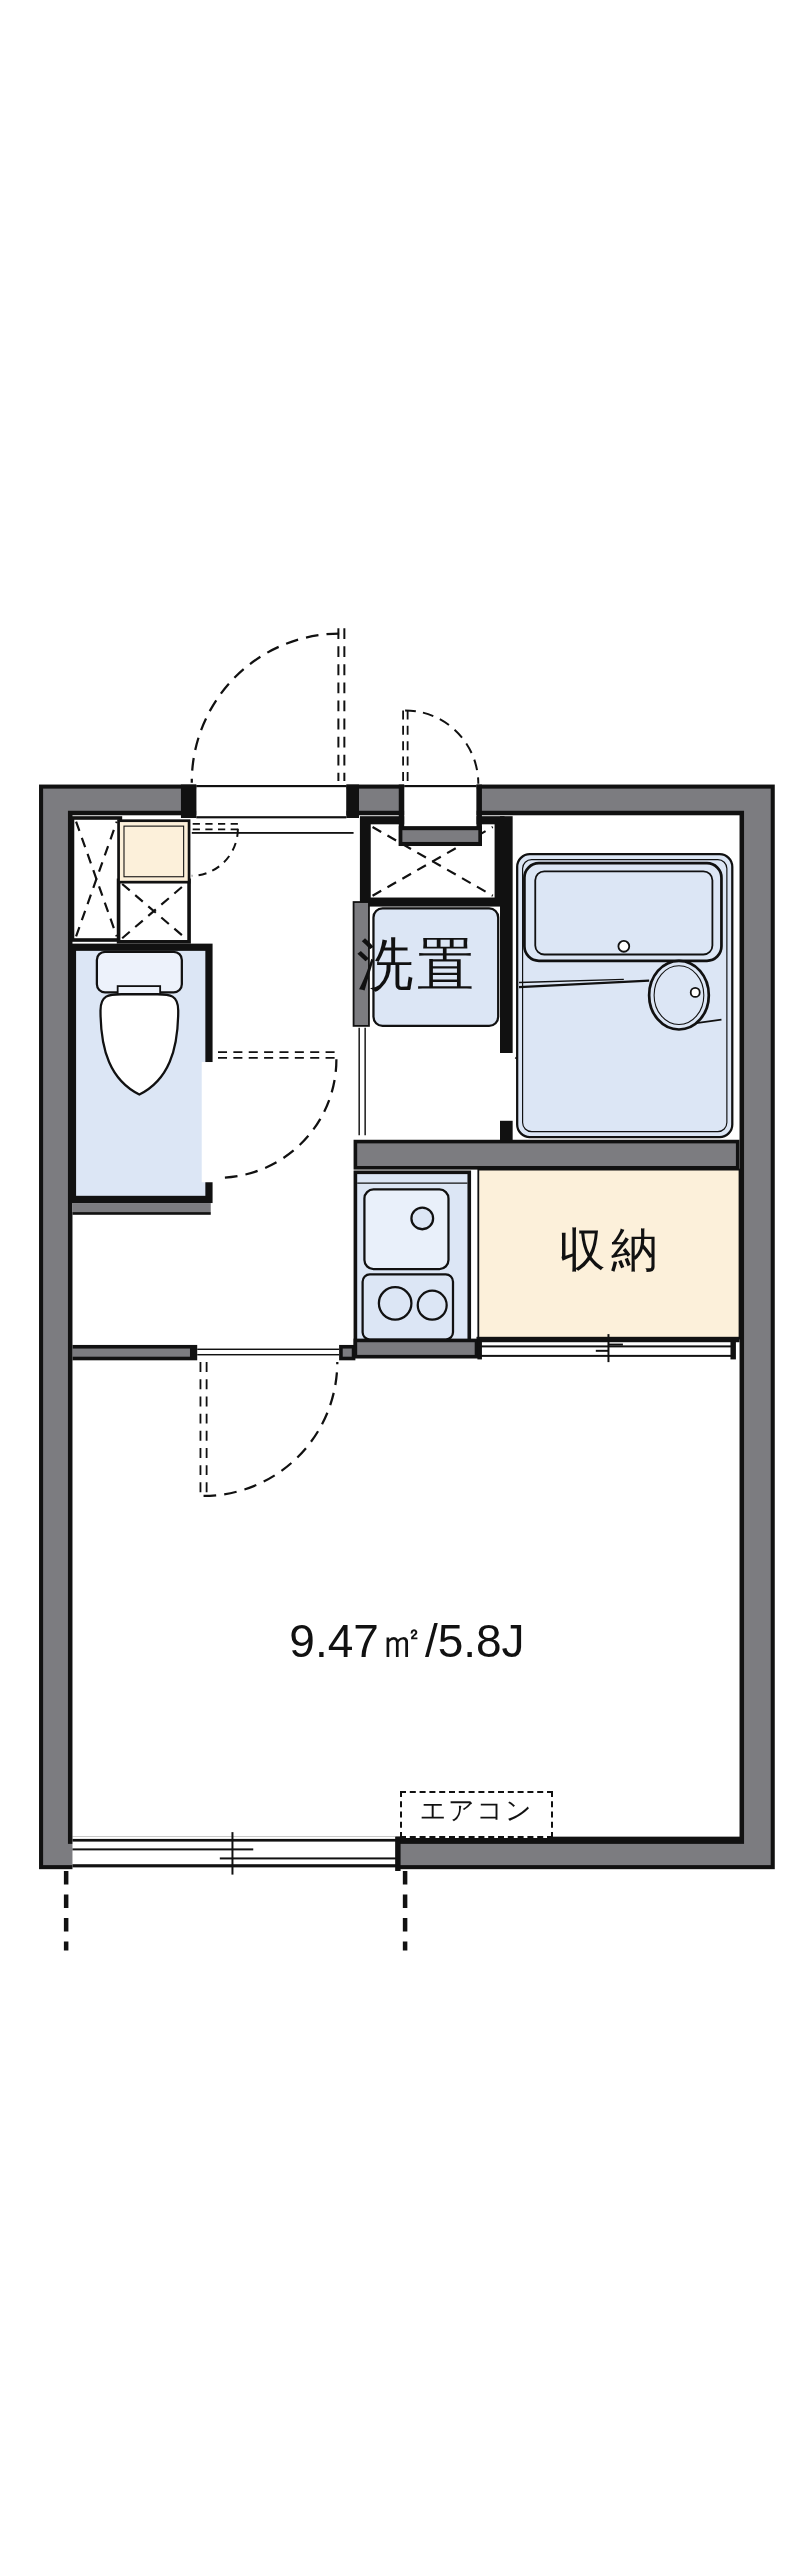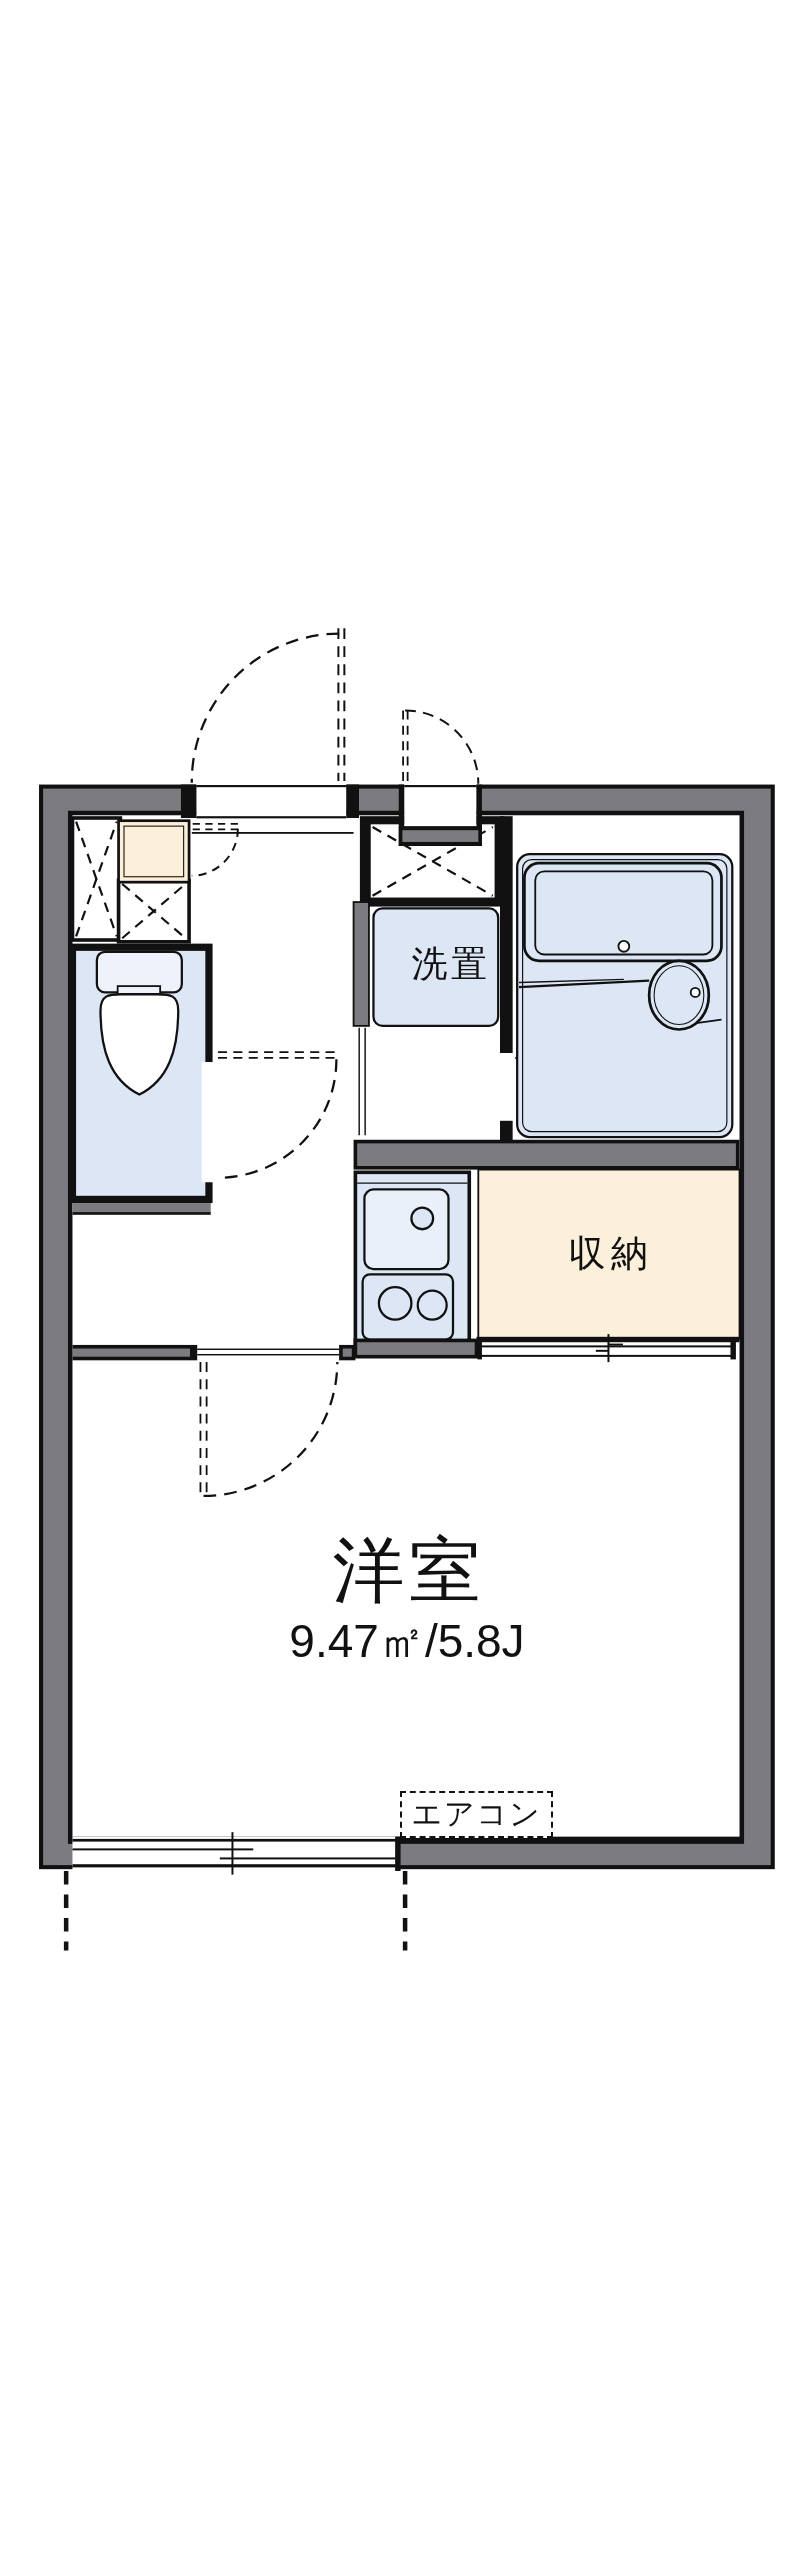--- a/index.html
+++ b/index.html
@@ -8,28 +8,28 @@
     background:var(--background,#fff);
     font-family:"Liberation Sans","DejaVu Sans",sans-serif;
   }
   .stage svg{position:absolute;left:0;top:0;display:block;}
   .lbl{
     position:absolute;transform:translate(-50%,-50%);
     color:var(--line-black,#111);white-space:nowrap;line-height:1;
   }
   .lbl-room  {left:409px;top:1570px;font-size:72px;letter-spacing:4.5px;}
   .lbl-size  {left:407px;top:1641px;font-size:46px;letter-spacing:0;}
-  .lbl-closet{left:611px;top:1253px;font-size:37px;letter-spacing:5.4px;}
-  .lbl-washer{left:451px;top:964px;font-size:36px;letter-spacing:3.6px;font-family:Liberation Serif, serif;}
+  .lbl-closet{left:611px;top:1253px;font-size:47px;letter-spacing:5.4px;font-family:Liberation Mono, monospace;}
+  .lbl-washer{left:417px;top:964px;font-size:57px;letter-spacing:3.6px;font-family:Liberation Serif, serif;}
   .aircon{
     position:absolute;left:400px;top:1791px;width:153px;height:47px;
     box-sizing:border-box;border:2.7px dashed var(--line-black,#111);
     background:var(--background,#fff);
-    display:flex;align-items:center;justify-content:center;
-    font-size:30px;letter-spacing:1.8px;color:var(--line-black,#111);
+    display:flex;justify-content:center;
+    font-size:26px;letter-spacing:1.8px;color:var(--line-black,#111);
   }
 </style>
 </head>
 <body>
 
 <div class="stage">
 
 <svg width="812" height="2576" viewBox="0 0 898 2850">
 
   <g>
@@ -204,21 +204,20 @@
     <rect x="437" y="2032" width="6" height="38" fill="var(--line-black)"></rect>
   </g>
 
   <g stroke="var(--line-black)">
     <line x1="73" y1="2070" x2="73" y2="2158" stroke-width="5" stroke-dasharray="15 11"></line>
     <line x1="448" y1="2070" x2="448" y2="2158" stroke-width="5" stroke-dasharray="15 11"></line>
   </g>
 
 </svg>
 
-<div class="lbl lbl-room">洋室</div>
 <div class="lbl lbl-size">9.47㎡/5.8J</div>
 <div class="lbl lbl-closet">収納</div>
 <div class="lbl lbl-washer">洗置</div>
 <div class="aircon">
   <span>エアコン</span>
 </div>
 
 </div>
 
 

